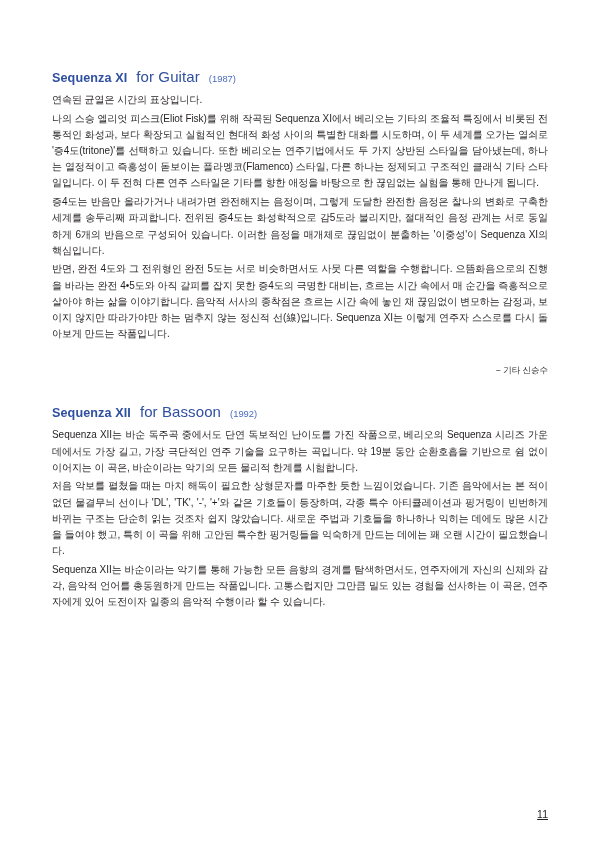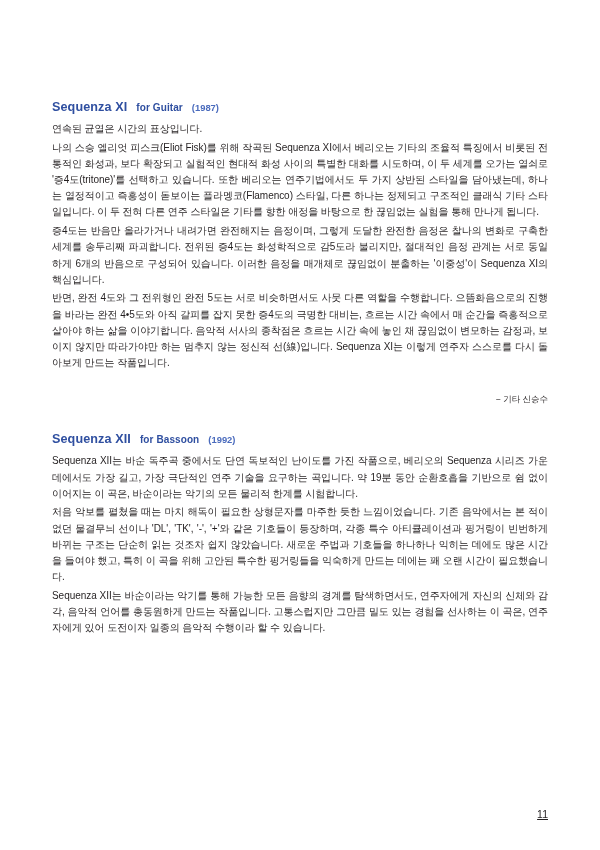--- a/index.html
+++ b/index.html
@@ -12,49 +12,49 @@
     background: #ffffff;
     font-family: "Liberation Sans", sans-serif;
     color: #231f20;
     overflow: hidden;
   }
   .page {
     position: relative;
     width: 600px;
     height: 850px;
     box-sizing: border-box;
-    padding: 100px 52px 40px 52px;
+    padding: 68px 52px 40px 52px;
   }
   .section {
     margin-bottom: 0;
   }
   .section + .section {
     margin-top: 26px;
   }
   .sec-head {
     display: flex;
     align-items: baseline;
     gap: 9px;
     margin-bottom: 7px;
   }
   .sec-title {
     font-size: 12.6px;
     font-weight: bold;
     color: #2f4fa0;
     letter-spacing: 0.1px;
   }
   .sec-sub {
-    font-size: 10px;
-    font-weight: bold;
+    font-size: 15px;
+    font-weight: normal;
     color: #2f4fa0;
     letter-spacing: 0.1px;
   }
   .sec-year {
     font-size: 9.4px;
-    font-weight: bold;
+    font-weight: normal;
     color: #4a6bbd;
   }
   .para {
     font-size: 10px;
     line-height: 1.62;
     text-align: justify;
     letter-spacing: -0.05px;
     margin: 0 0 2.5px 0;
     word-break: break-all;
   }

